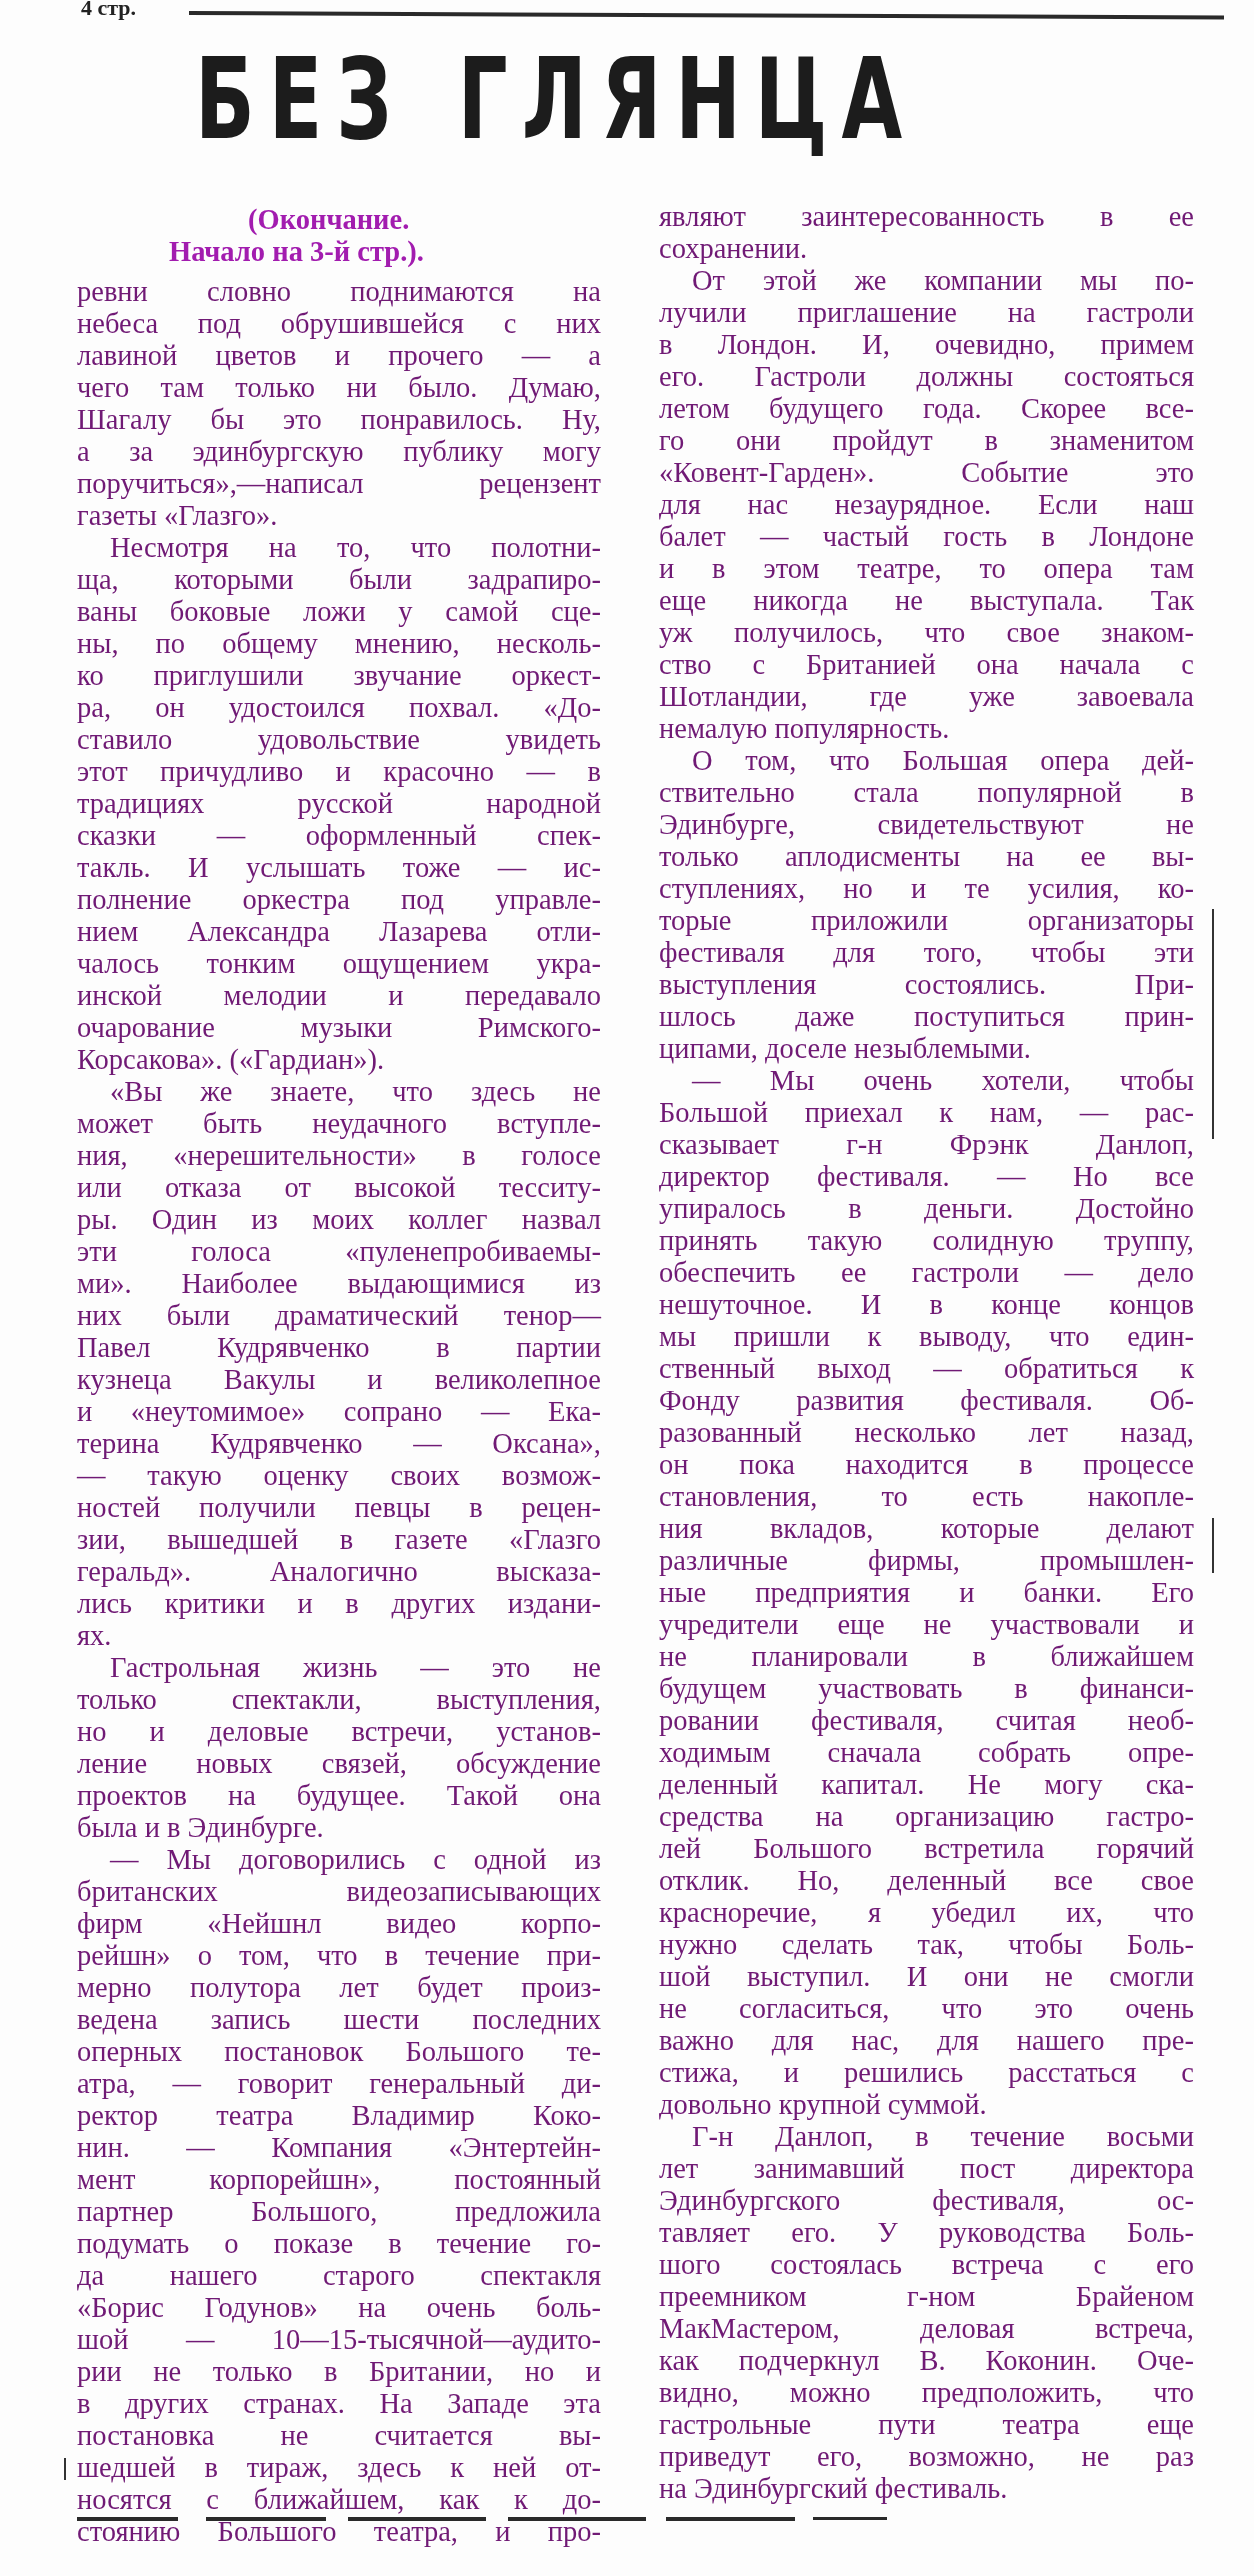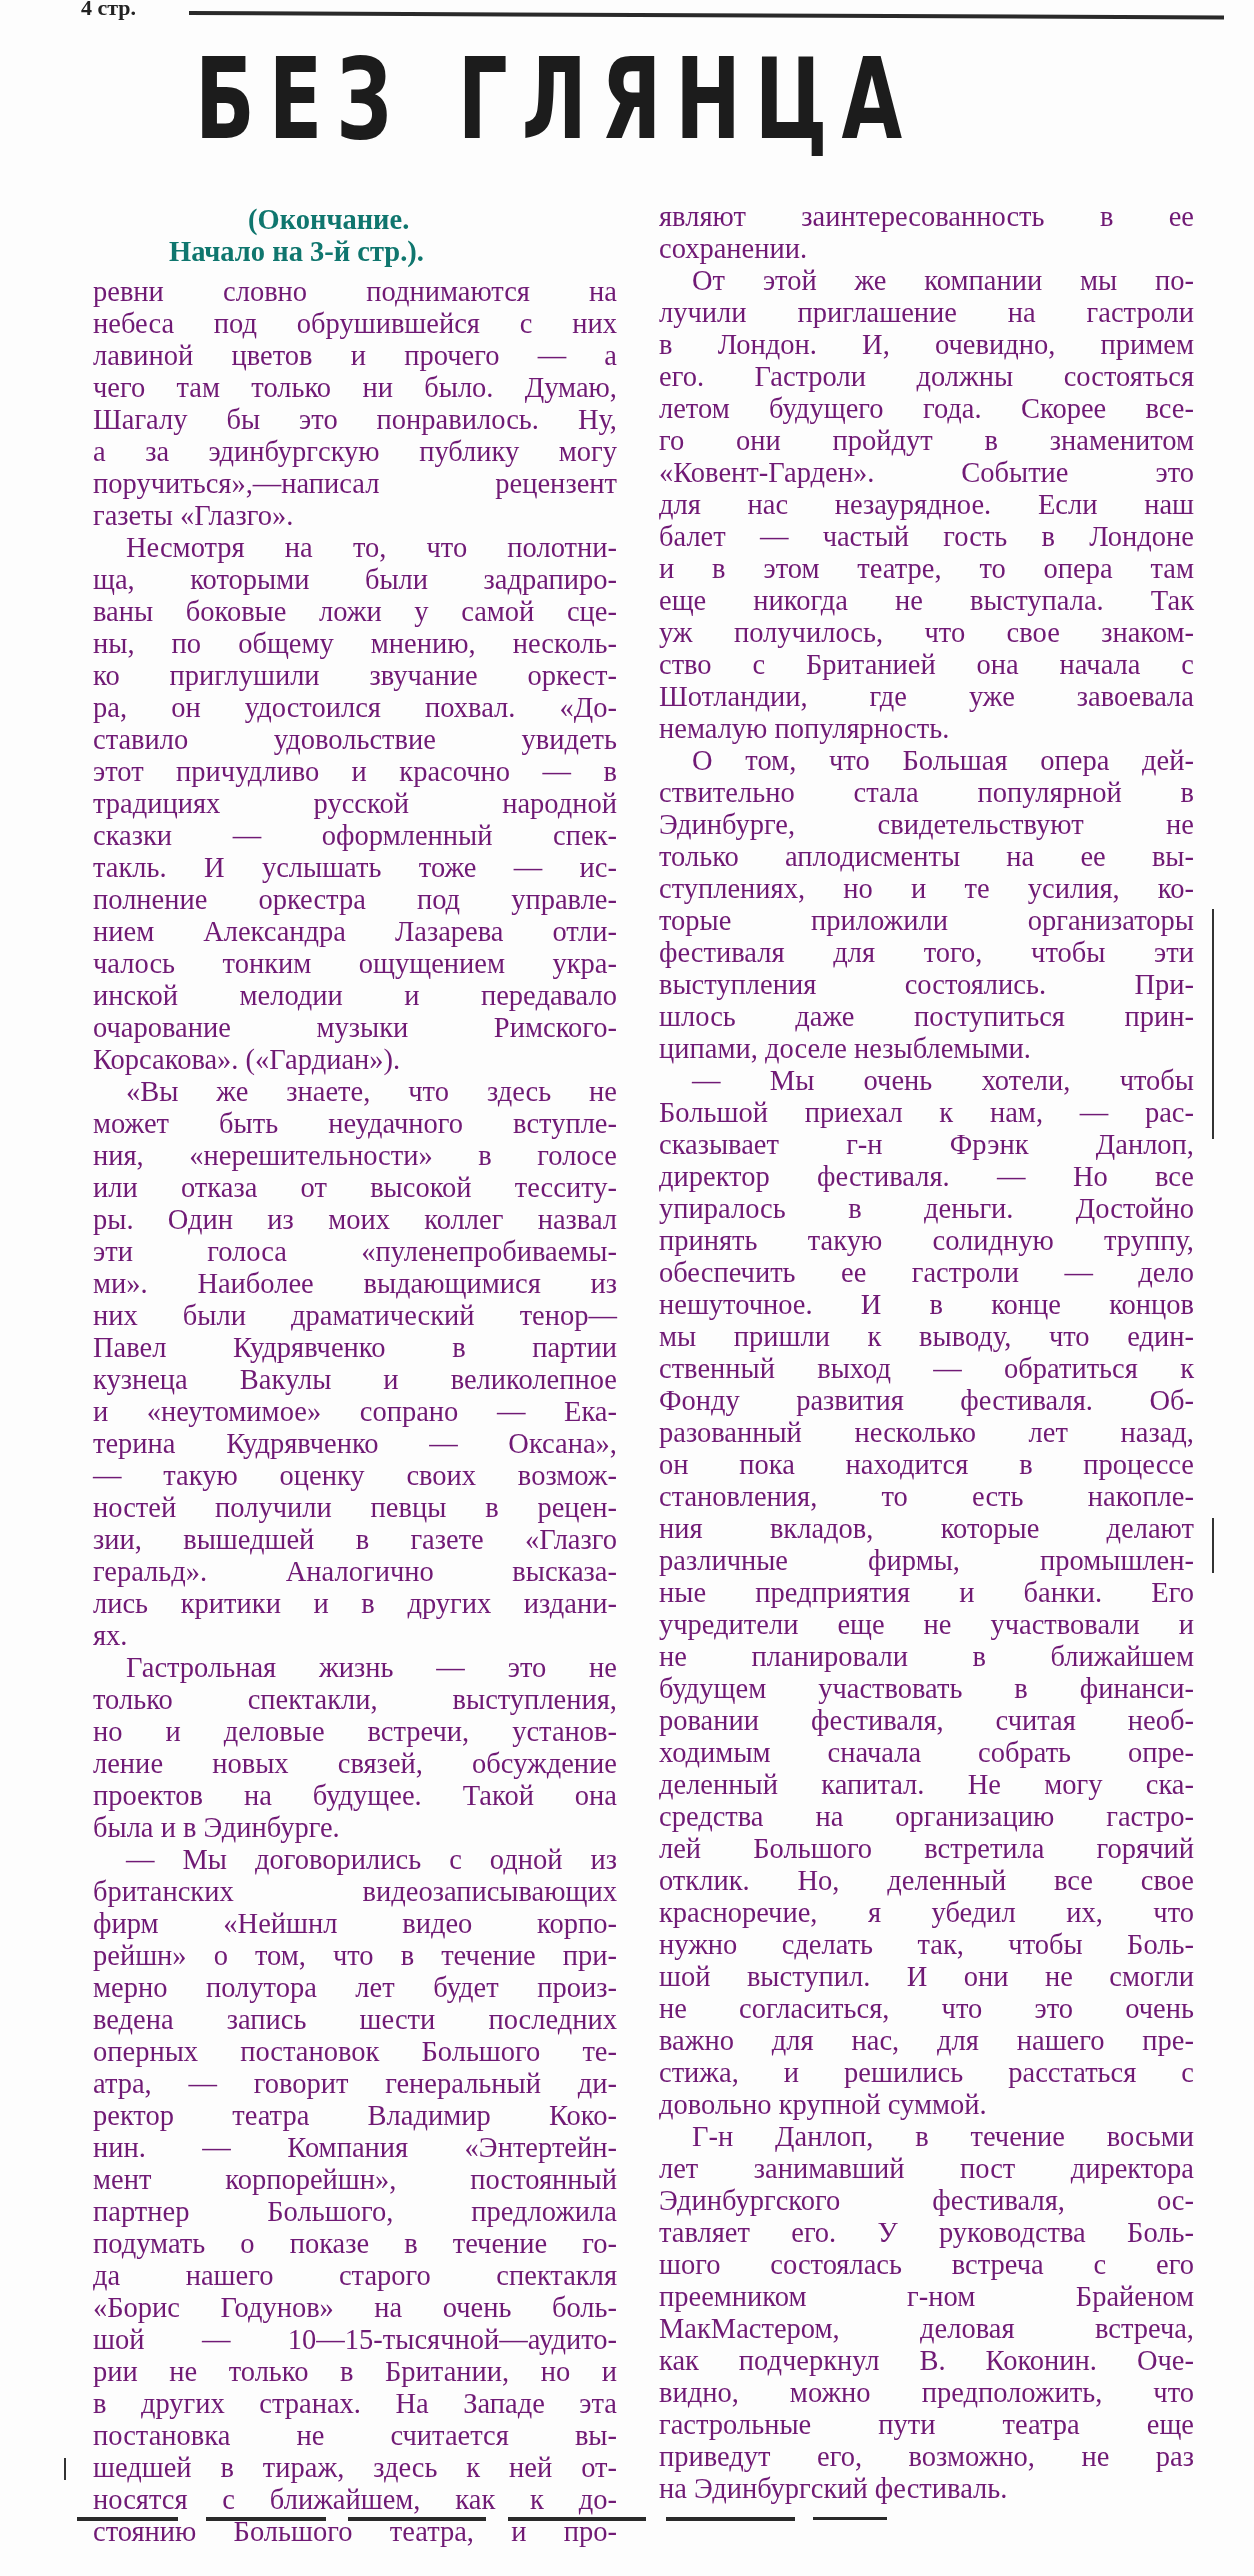--- a/index.html
+++ b/index.html
@@ -20,31 +20,31 @@
       position: absolute; left: 195px; top: 44px; width: 892px;
       font-family: "DejaVu Sans", "Liberation Sans", sans-serif; font-weight: bold;
       font-size: 112px; line-height: 110px; letter-spacing: 20px;
       color: #1c1c1c; white-space: nowrap;
       transform: scaleX(0.70); transform-origin: left top;
     }
     .headline .gap { display: inline-block; width: 74px; }
     .col {
       position: absolute; font-size: 28.5px; line-height: 32px; color: #701a75;
     }
-    .col-left  { left: 93px;  top: 276px; width: 524px; }
+    .col-left  { left: 77px;  top: 276px; width: 524px; }
     .col-right { left: 659px; top: 201px; width: 535px; }
     .ln {
       display: block; white-space: nowrap; text-align: justify; text-align-last: justify;
       height: 32px; overflow: visible;
     }
     .ln.last { text-align-last: left; }
     .ln.ind { padding-left: 33px; }
     .cont-note {
       position: absolute; left: 77px; top: 204px; width: 524px;
-      font-weight: bold; font-size: 28.5px; line-height: 32px; color: #0f766e;
+      font-weight: bold; font-size: 28.5px; line-height: 32px; color: #a21caf;
     }
     .cont-note .a { display: block; padding-left: 171px; }
     .cont-note .b { display: block; padding-left: 92px; }
     .bottom-rules { position: absolute; left: 77px; top: 2517px; width: 810px; height: 5.5px; }
     .bottom-rules span {
       position: absolute; top: 0; height: 3.7px; background: #2a2a2a;
     }
     .vmark { position: absolute; width: 1.8px; background: #333; }
   </style>
 </head>

